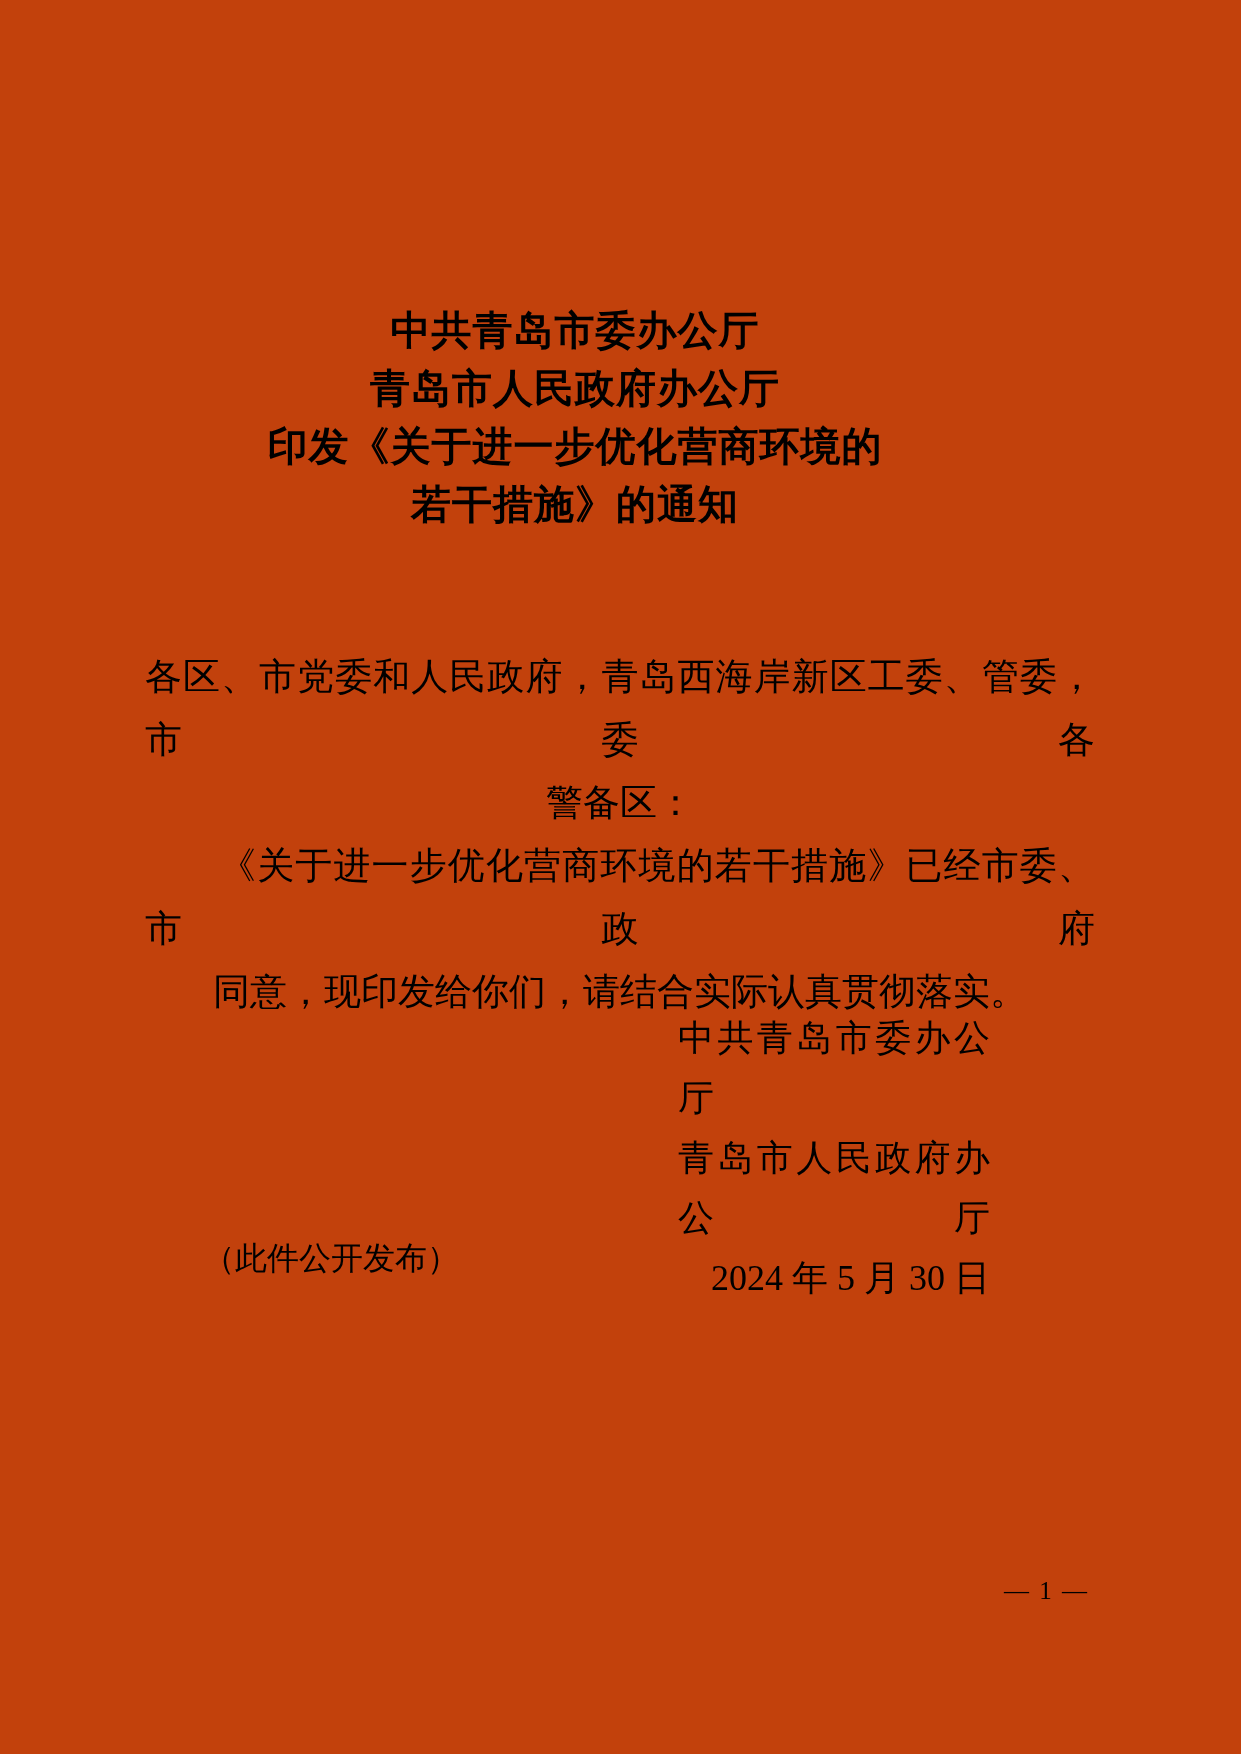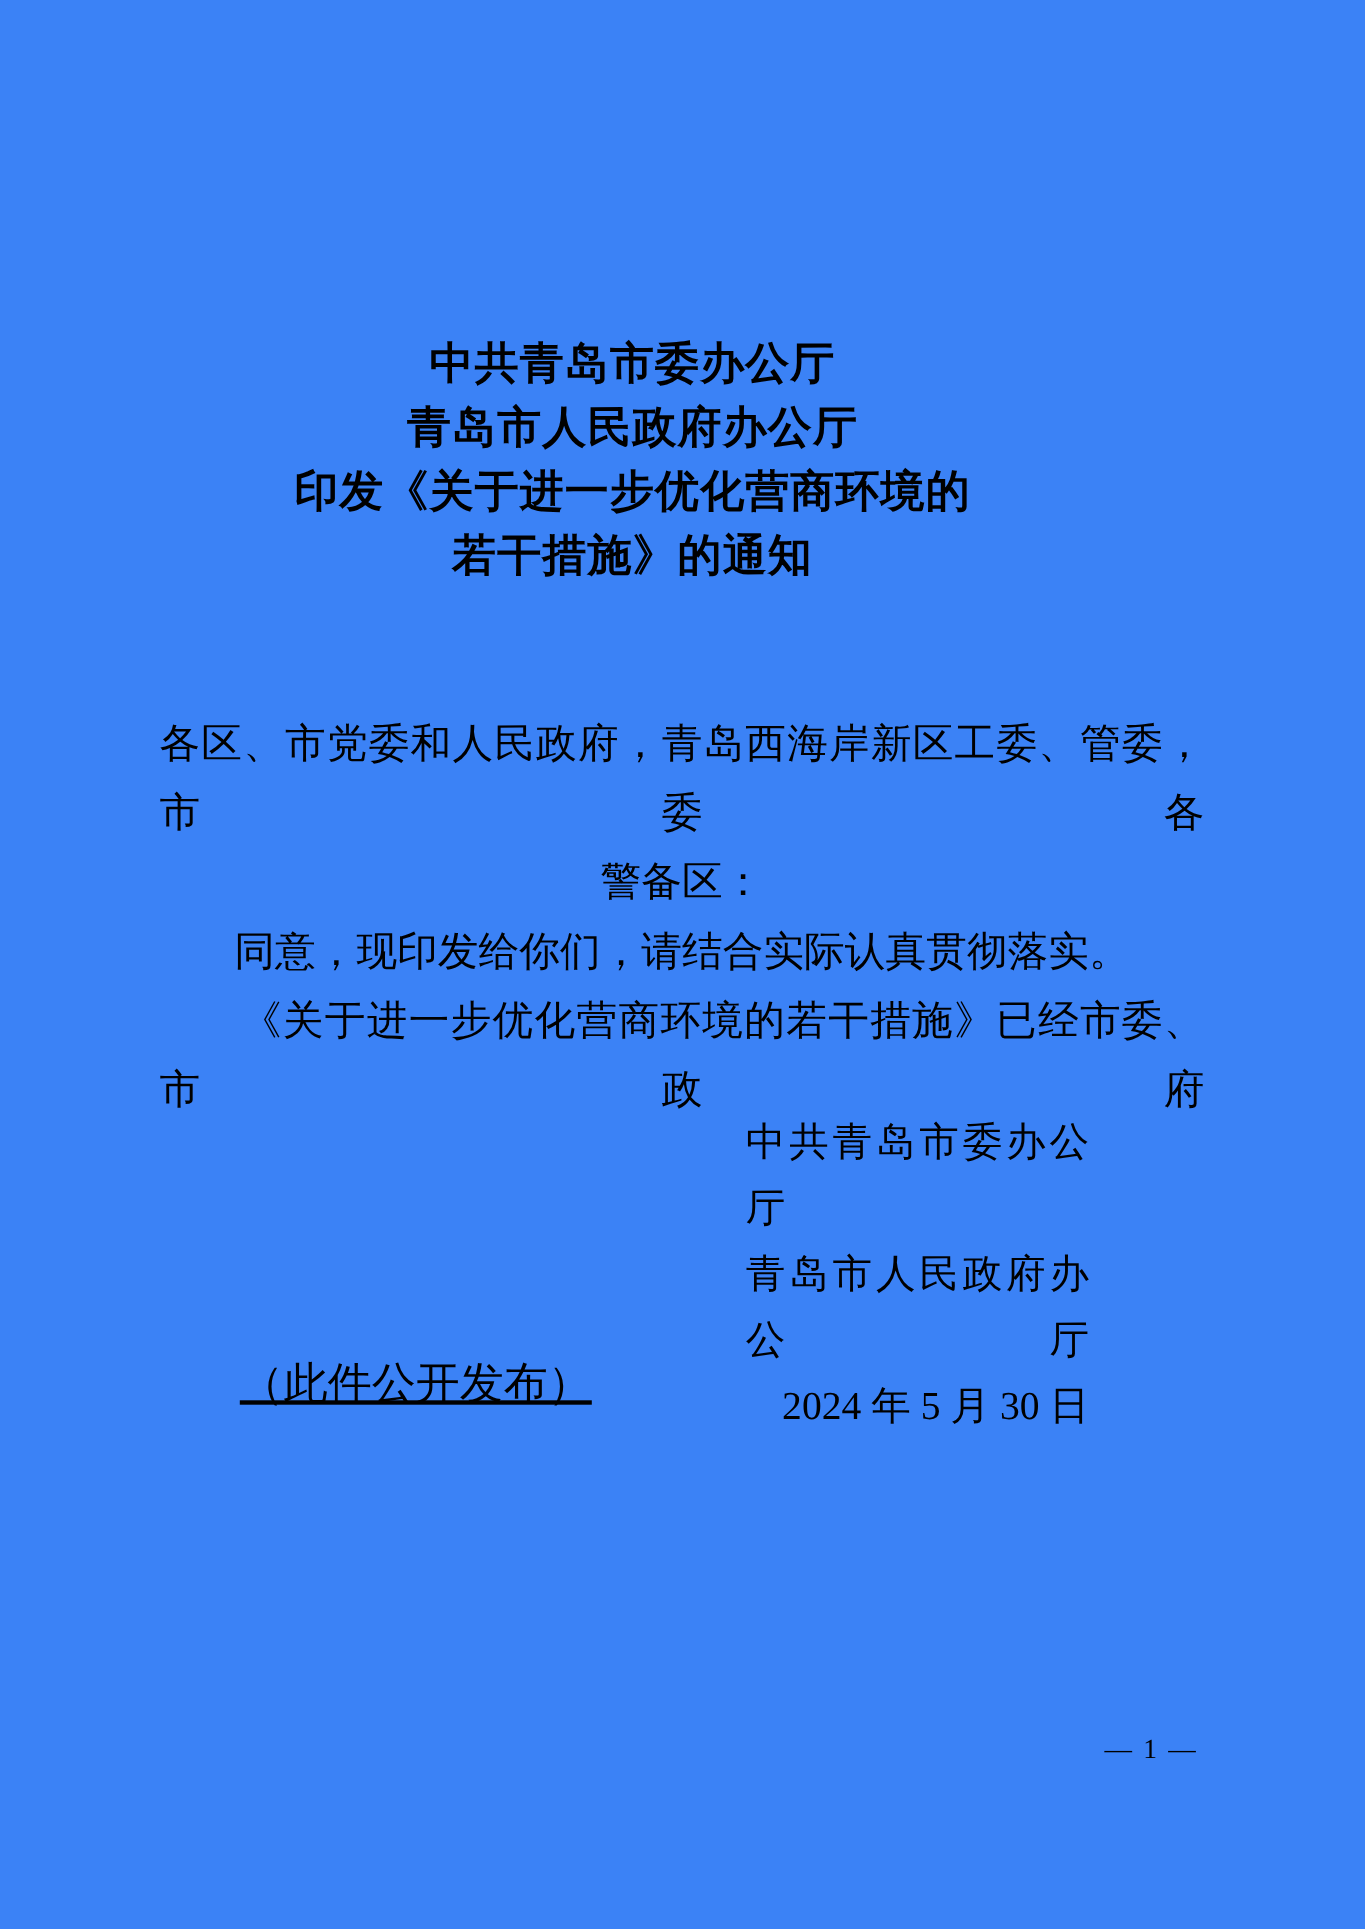--- a/index.html
+++ b/index.html
@@ -4,21 +4,21 @@
 <style>
   html, body {
     margin: 0;
     padding: 0;
     background: #ffffff;
   }
   .page {
     position: relative;
     width: 1241px;
     height: 1754px;
-    background: #3b82f6;
+    background: #c2410c;
     color: #000000;
     font-family: "Liberation Serif", "DejaVu Serif", serif;
     overflow: hidden;
   }
 
   
   .title-block {
     position: absolute;
     top: 302px;
     left: 145px;
@@ -71,24 +71,23 @@
     line-height: 60px;
     text-align: right;
     padding-left: 30px;
     white-space: nowrap;
   }
 
   
   .public-note {
     position: absolute;
     top: 1236px;
-    left: 218px;
-    font-size: 40px;
+    left: 203px;
+    font-size: 32px;
     line-height: 44px;
-    text-decoration: underline;
   }
 
   
   .page-number {
     position: absolute;
     top: 1576px;
     right: 152px;
     font-size: 25px;
     line-height: 30px;
     letter-spacing: 2px;
@@ -102,22 +101,22 @@
   <header class="title-block">
     <div class="title-line">中共青岛市委办公厅</div>
     <div class="title-line">青岛市人民政府办公厅</div>
     <div class="title-line">印发《关于进一步优化营商环境的</div>
     <div class="title-line">若干措施》的通知</div>
   </header>
 
   <section class="body-text">
     <div class="body-line fill">各区、市党委和人民政府，青岛西海岸新区工委、管委，市委各</div>
     <div class="body-line">警备区：</div>
+    <div class="body-line fill indent">《关于进一步优化营商环境的若干措施》已经市委、市政府</div>
     <div class="body-line">同意，现印发给你们，请结合实际认真贯彻落实。</div>
-    <div class="body-line fill indent">《关于进一步优化营商环境的若干措施》已经市委、市政府</div>
   </section>
 
   <section class="signature-block">
     <div class="sig-org">中共青岛市委办公厅</div>
     <div class="sig-org">青岛市人民政府办公厅</div>
     <div class="sig-date">2024 年 5 月 30 日</div>
   </section>
 
   <div class="public-note">（此件公开发布）</div>
 

